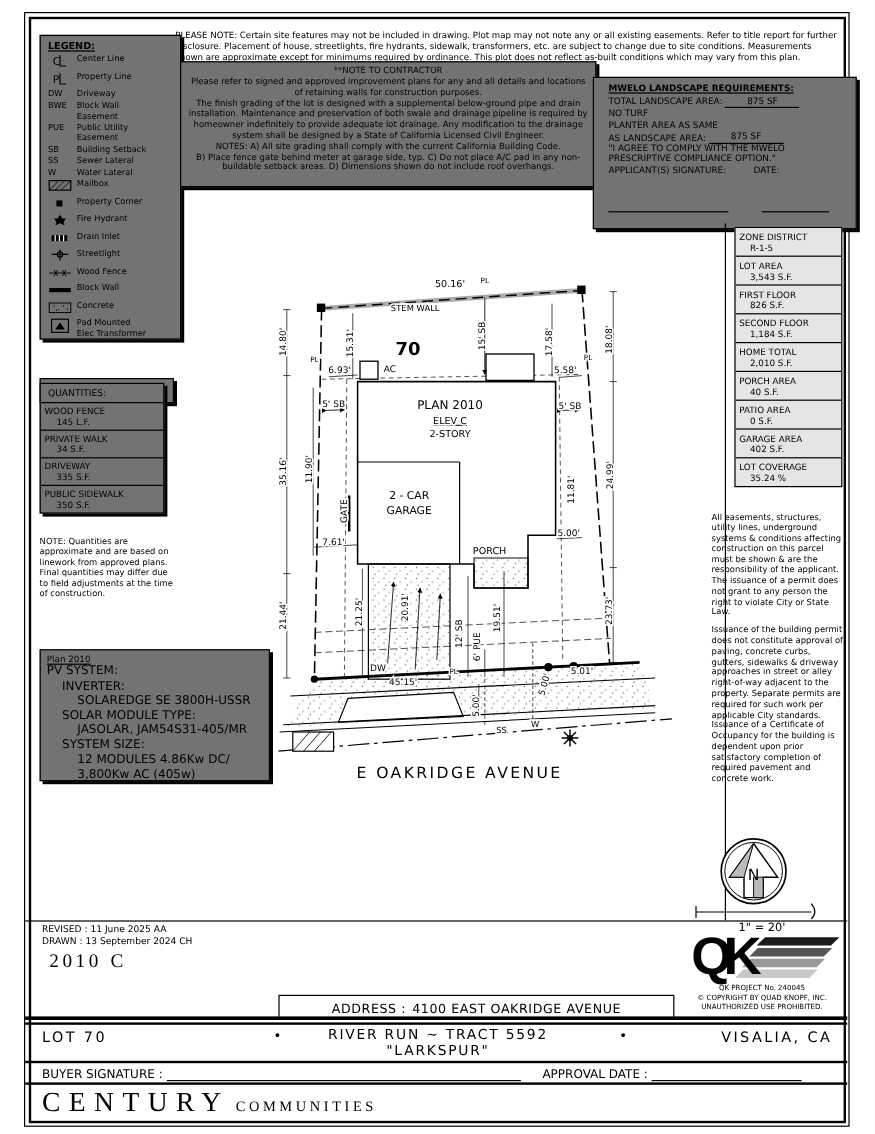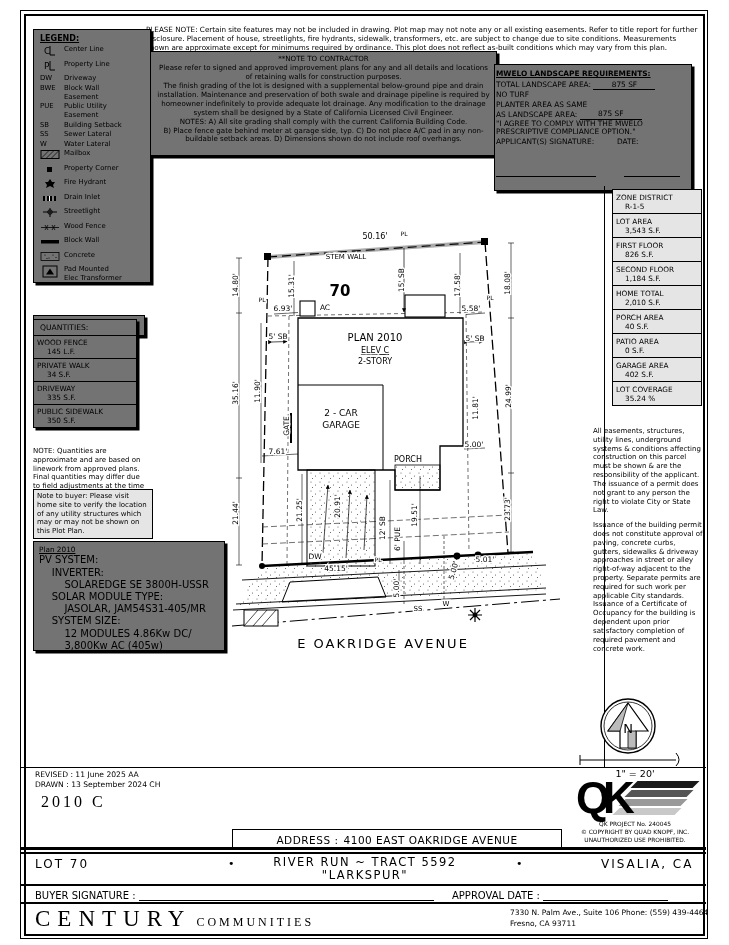--- a/index.html
+++ b/index.html
@@ -157,21 +157,21 @@
   </div>
 
   <div class="abs sbox" style="left:150px;top:51px;width:333px;height:97px;padding:3px 6px;overflow:hidden;text-align:center;">
     <div class="tiny" style="font-size:7.1px;">**NOTE TO CONTRACTOR</div>
     <div class="tiny preline" style="font-size:7.1px;">Please refer to signed and approved improvement plans for any and all details and locations of retaining walls for construction purposes.
 The finish grading of the lot is designed with a supplemental below-ground pipe and drain installation.  Maintenance and preservation of both swale and drainage pipeline is required by homeowner indefinitely to provide adequate lot drainage.  Any modification to the drainage system shall be designed by a State of California Licensed Civil Engineer.
 NOTES:  A) All site grading shall comply with the current California Building Code.
 B) Place fence gate behind meter at garage side, typ.  C) Do not place A/C pad in any non-buildable setback areas.  D) Dimensions shown do not include roof overhangs.</div>
   </div>
 
-  <div class="abs sbox" style="left:494px;top:64px;width:194px;height:117px;padding:4px 1px;overflow:hidden;">
+  <div class="abs sbox" style="left:494px;top:64px;width:194px;height:117px;padding:4px 12px;overflow:hidden;">
     <div class="mw-line u" style="font-weight:bold;">MWELO LANDSCAPE REQUIREMENTS:</div>
     <div class="mw-line">
       <span>TOTAL LANDSCAPE AREA:</span>
       <span class="blank" style="width:62px;text-align:center;">875 SF</span>
     </div>
     <div class="mw-line">NO TURF</div>
     <div class="mw-line" style="line-height:1.15;">PLANTER AREA AS SAME</div>
     <div class="mw-line" style="line-height:1.15;">
       <span>AS LANDSCAPE AREA:</span>
       <span class="blank" style="width:62px;text-align:center;">875 SF</span>
@@ -260,23 +260,20 @@
         </div>
         <div class="qty-row">
           <div class="qty-name">PUBLIC SIDEWALK</div>
           <div class="qty-val">350 S.F.</div>
         </div>
       </div>
   </div>
 
   <div class="abs tiny" style="left:33px;top:447px;width:114px;">NOTE: Quantities are  approximate and are based on linework from approved plans.  Final quantities may differ due to field adjustments at the time of construction.</div>
 
-  <div class="abs pbox" style="left:33px;top:489px;width:112px;padding:2px 3px;">
-    <div class="tiny">Note to buyer: Please visit home site to verify the location of any utility structures which may or may not be shown on this Plot Plan.</div>
-  </div>
 
   <div class="abs sbox" style="left:33px;top:541px;width:180px;height:102px;padding:3px 5px;overflow:hidden;">
     <div class="u" style="font-size:7.3px;line-height:1.3;">Plan 2010</div>
     <div class="pre" style="font-size:10px;line-height:1.22;">PV SYSTEM:
     INVERTER:
         SOLAREDGE SE 3800H-USSR
     SOLAR MODULE TYPE:
         JASOLAR, JAM54S31-405/MR
     SYSTEM SIZE:
         12 MODULES 4.86Kw DC/
@@ -474,18 +471,14 @@
   </div>
   <div class="abs" style="left:452px;top:889px;font-size:10px;">
     <span>APPROVAL DATE :</span>
     <span class="blank" style="width:125px;height:11px;"></span>
   </div>
 
   <div class="abs" style="left:35px;top:906px;">
     <span style="font-family:'Liberation Serif',serif;font-size:23px;letter-spacing:7px;">CENTURY</span>
     <span style="font-family:'Liberation Serif',serif;font-size:12px;letter-spacing:3px;">COMMUNITIES</span>
   </div>
-  <div class="abs" style="left:510px;top:908px;font-size:7.5px;line-height:1.4;">
-    <div>7330 N. Palm Ave., Suite 106    Phone:  (559) 439-4464</div>
-    <div>Fresno, CA  93711</div>
-  </div>
 
 </div>
 
 </body></html>

